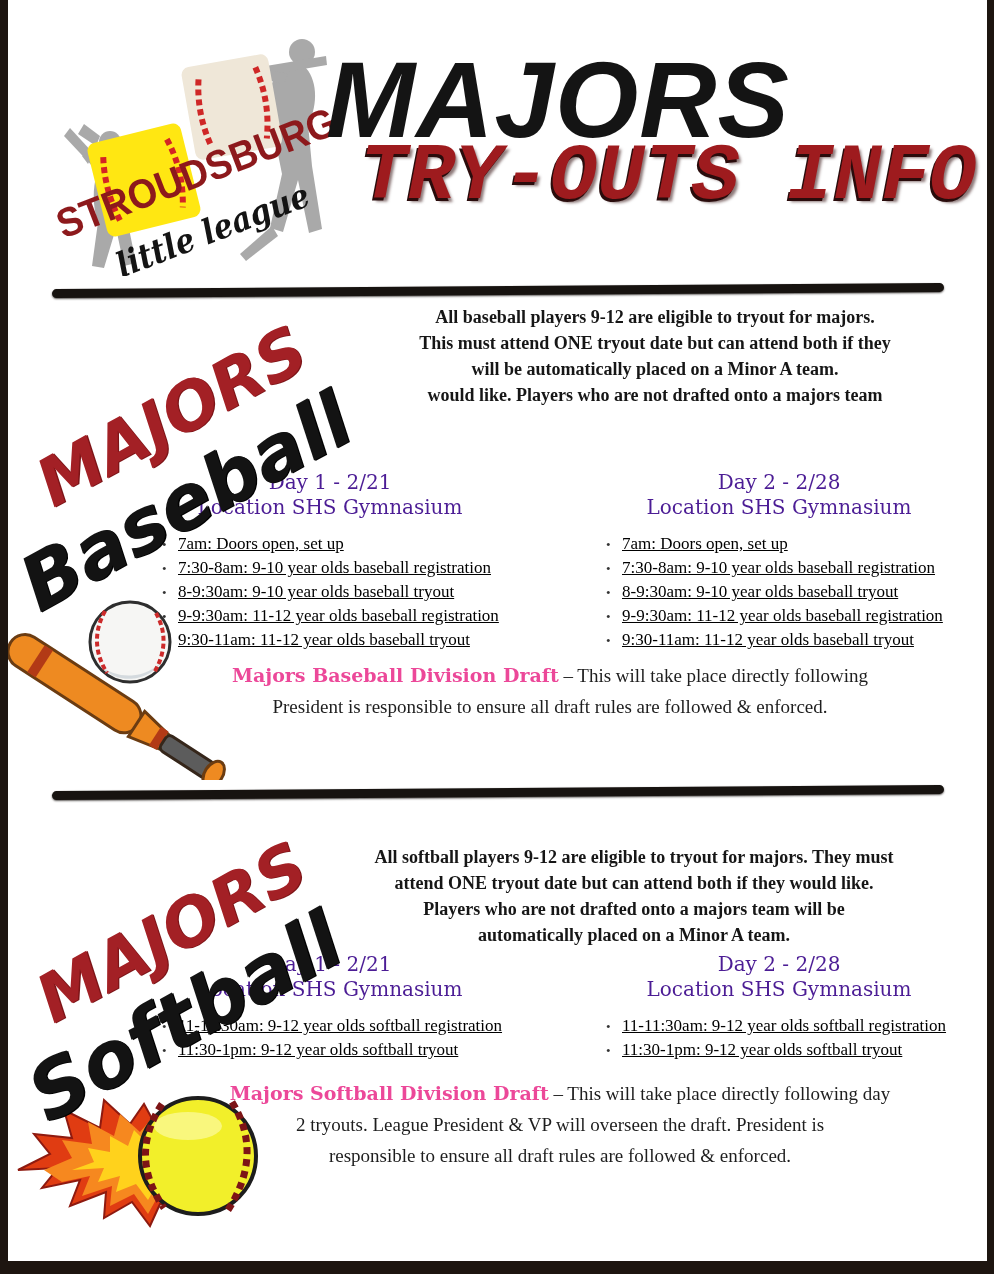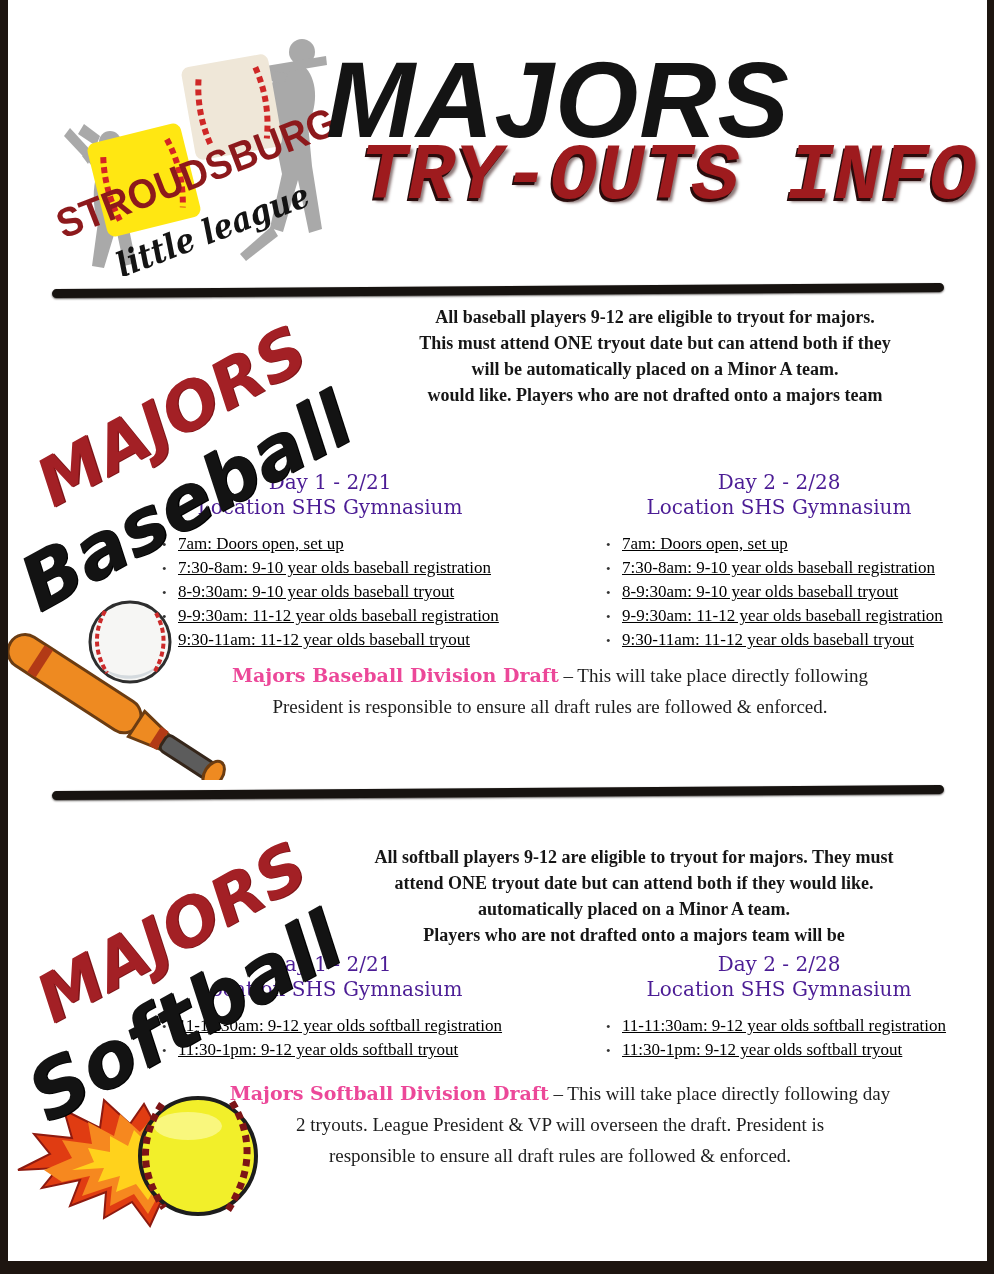--- a/index.html
+++ b/index.html
@@ -167,22 +167,22 @@
   </div>
 
   <div class="divider divider-2"></div>
 
   <div class="tilt tilt-red sb-majors">MAJORS</div>
   <div class="tilt tilt-black sb-sport">Softball</div>
 
   <div class="intro sb-intro">
     <div>All softball players 9-12 are eligible to tryout for majors. They must</div>
     <div>attend ONE tryout date but can attend both if they would like.</div>
+    <div>Players who are not drafted onto a majors team will be</div>
     <div>automatically placed on a Minor A team.</div>
-    <div>Players who are not drafted onto a majors team will be</div>
   </div>
 
   <div class="day-col sb-col1">
     <div class="day-title">Day 1 - 2/21</div>
     <div class="day-loc">Location SHS Gymnasium</div>
     <ul class="schedule">
       <li>11-11:30am: 9-12 year olds softball registration</li>
       <li>11:30-1pm: 9-12 year olds softball tryout</li>
     </ul>
   </div>

